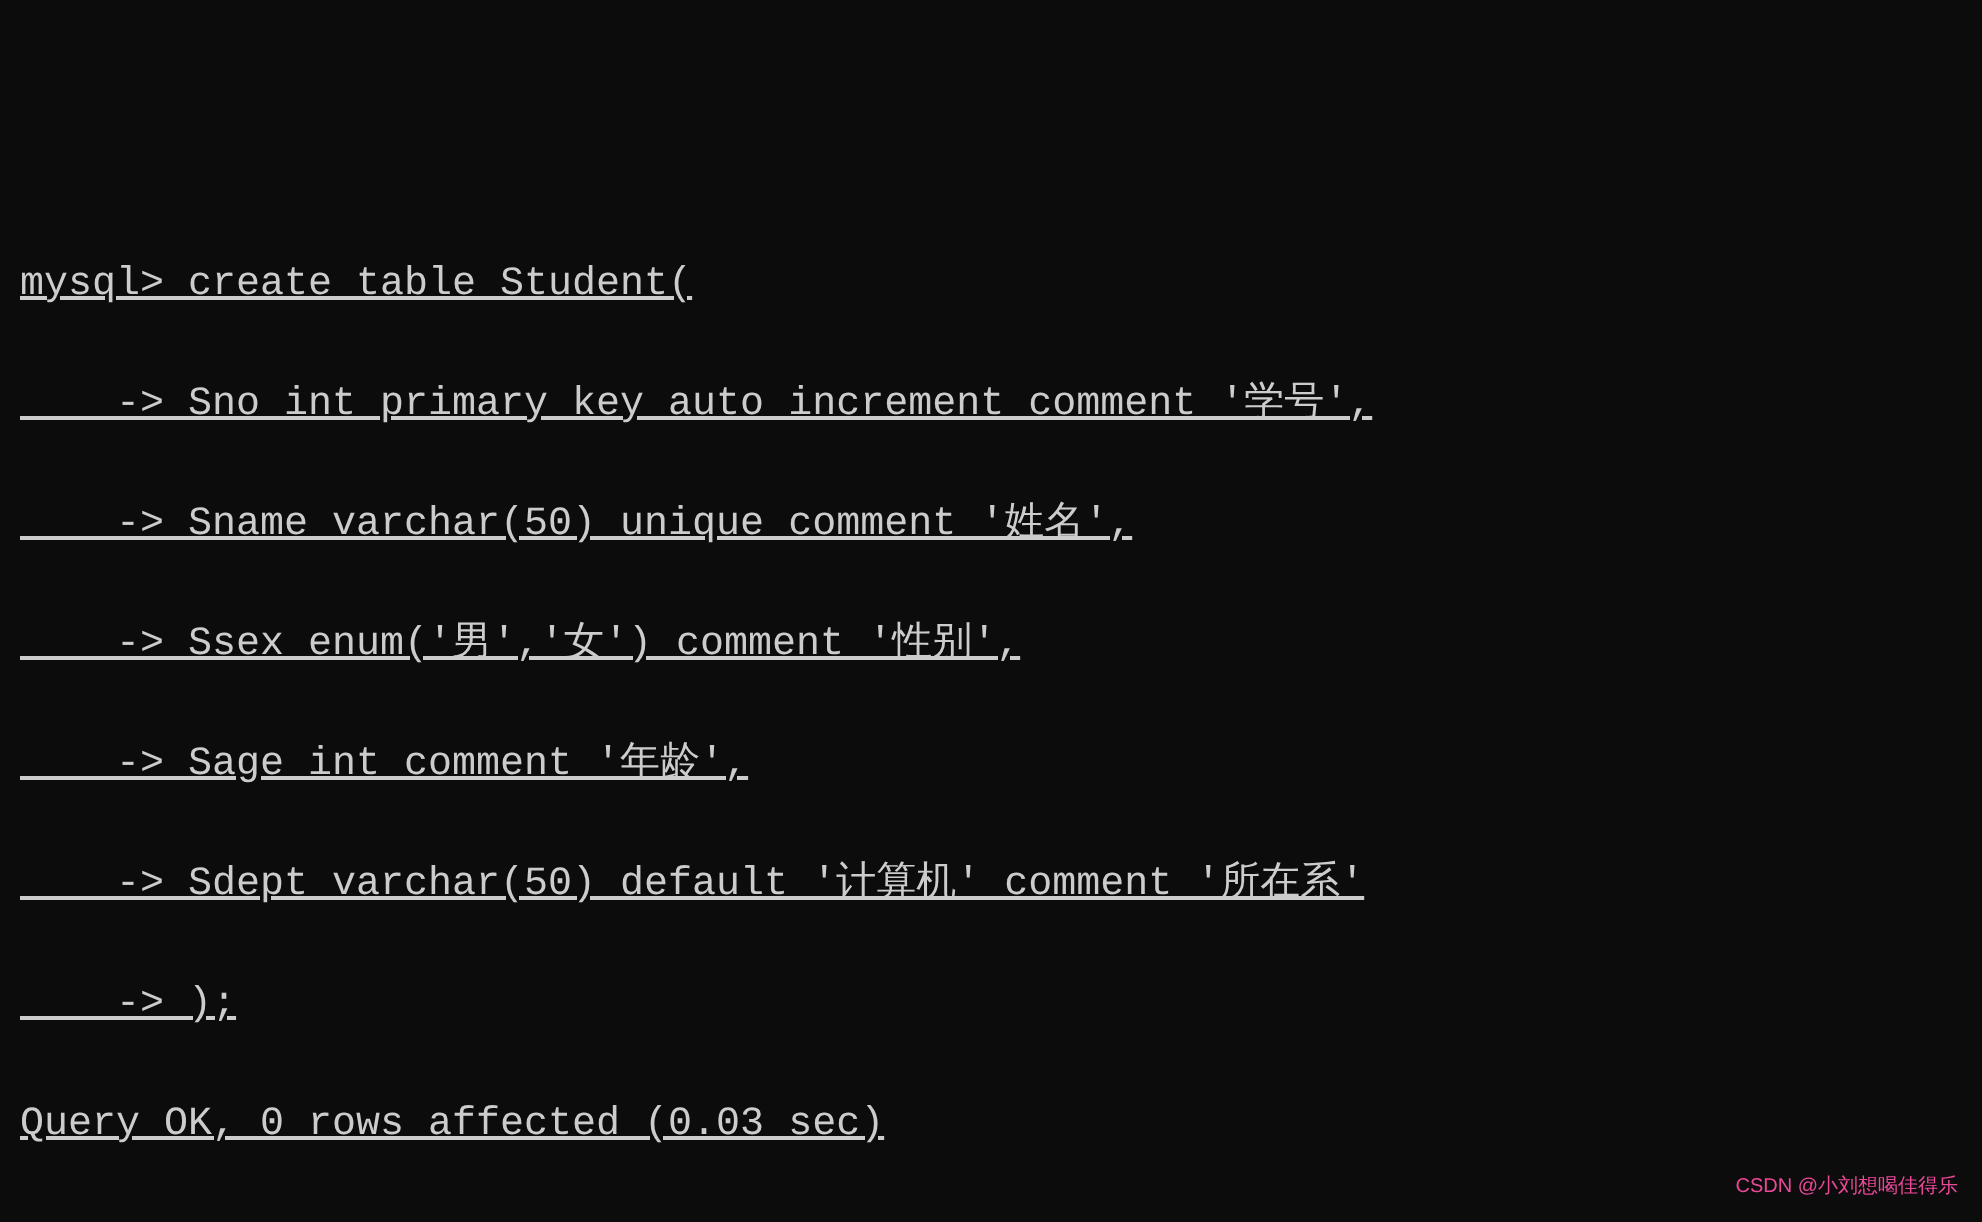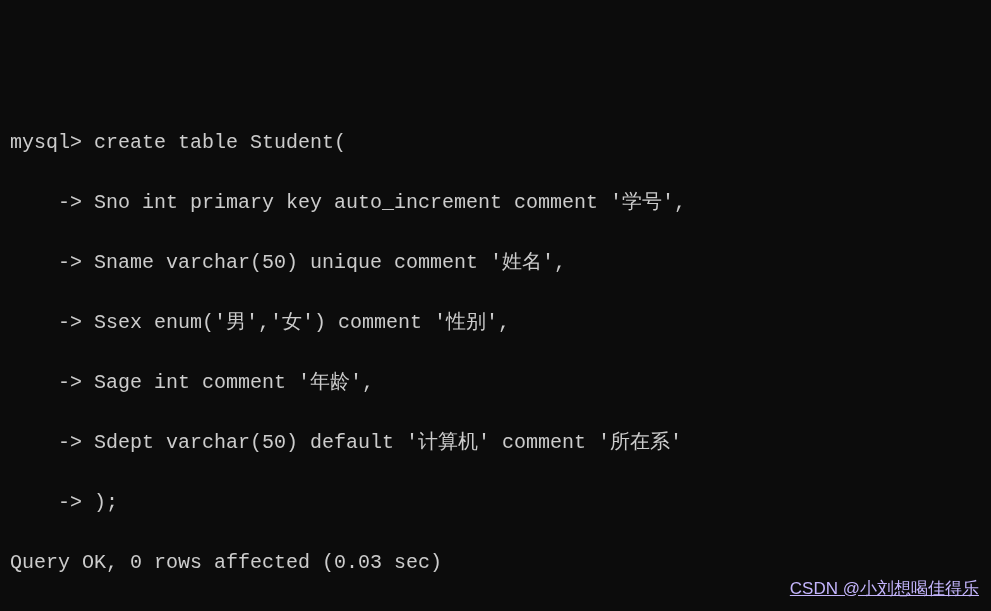--- a/index.html
+++ b/index.html
@@ -15,30 +15,30 @@
       line-height: 1.5;
       padding: 8px 10px;
       width: 991px;
       height: 611px;
       overflow: hidden;
       position: relative;
       white-space: pre;
     }
     .terminal-line {
       display: block;
+      text-decoration: underline;
     }
     .watermark {
       position: absolute;
       bottom: 10px;
       right: 12px;
-      font-size: 17px;
-      color: #c4b5fd;
+      font-size: 10px;
+      color: #ec4899;
       font-family: Arial, sans-serif;
       white-space: nowrap;
-      text-decoration: underline;
     }
   </style>
 </head>
 <body>
 
 
 
 <span class="terminal-line">mysql&gt; create table Student(</span>
 <span class="terminal-line">    -&gt; Sno int primary key auto_increment comment '学号',</span>
 <span class="terminal-line">    -&gt; Sname varchar(50) unique comment '姓名',</span>

